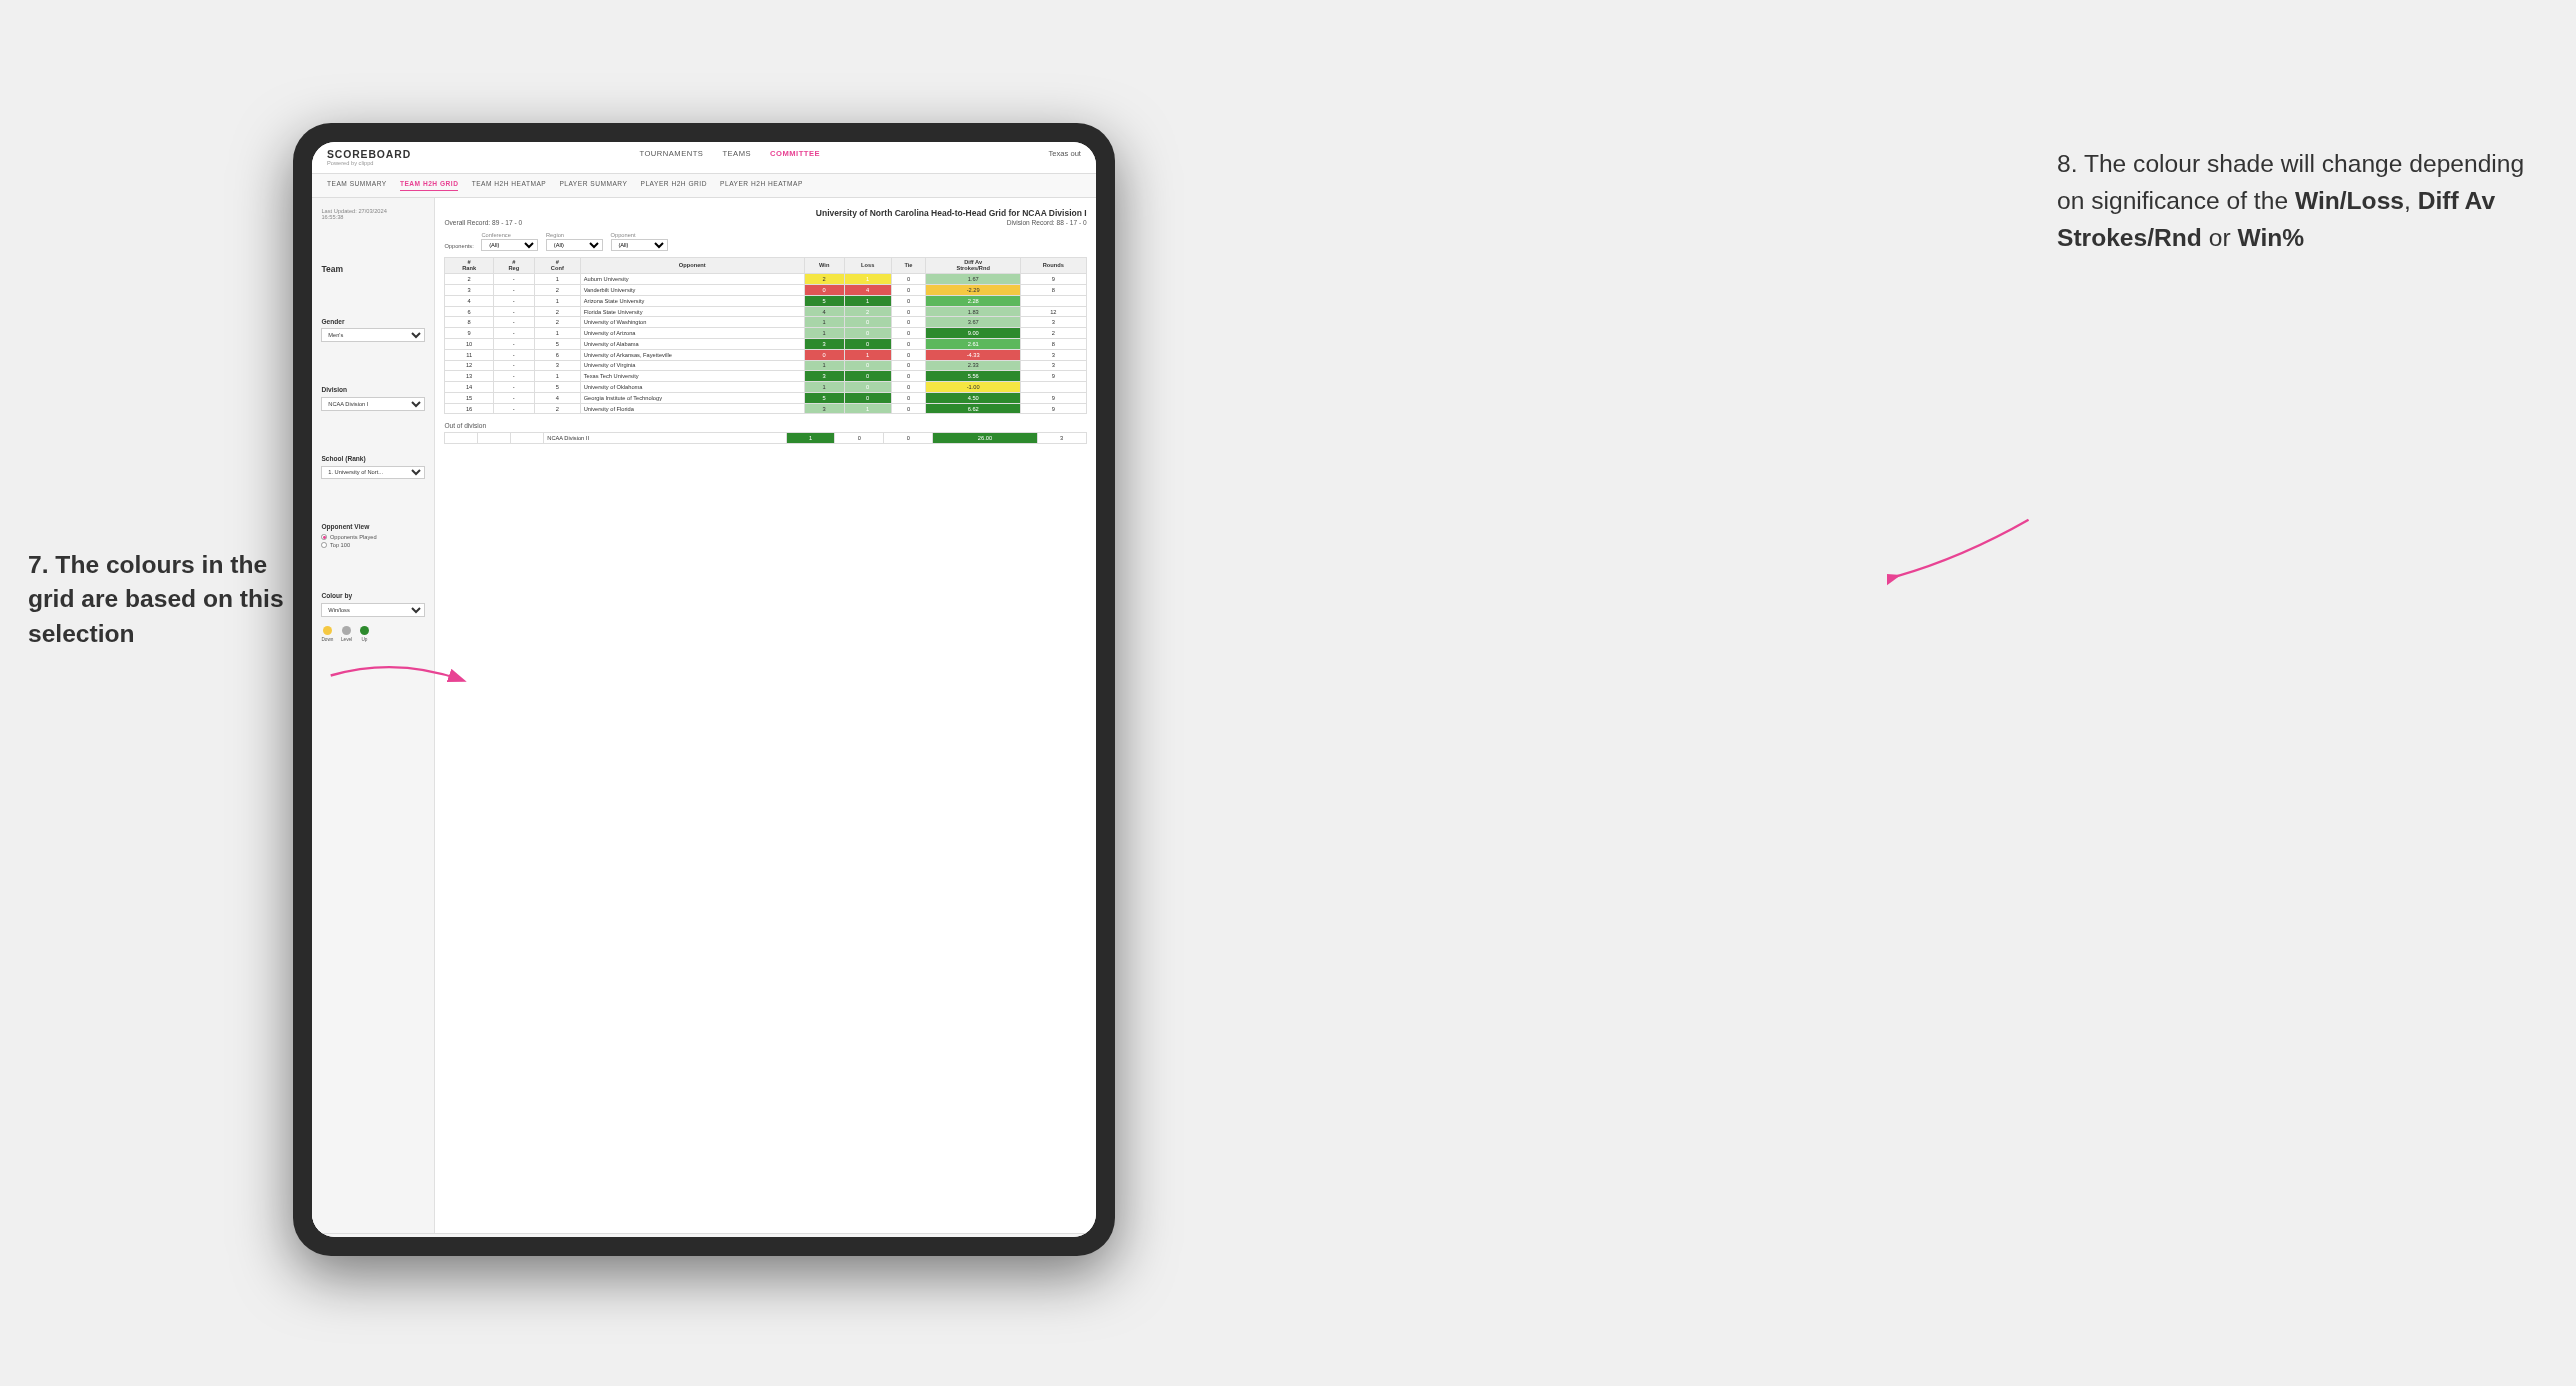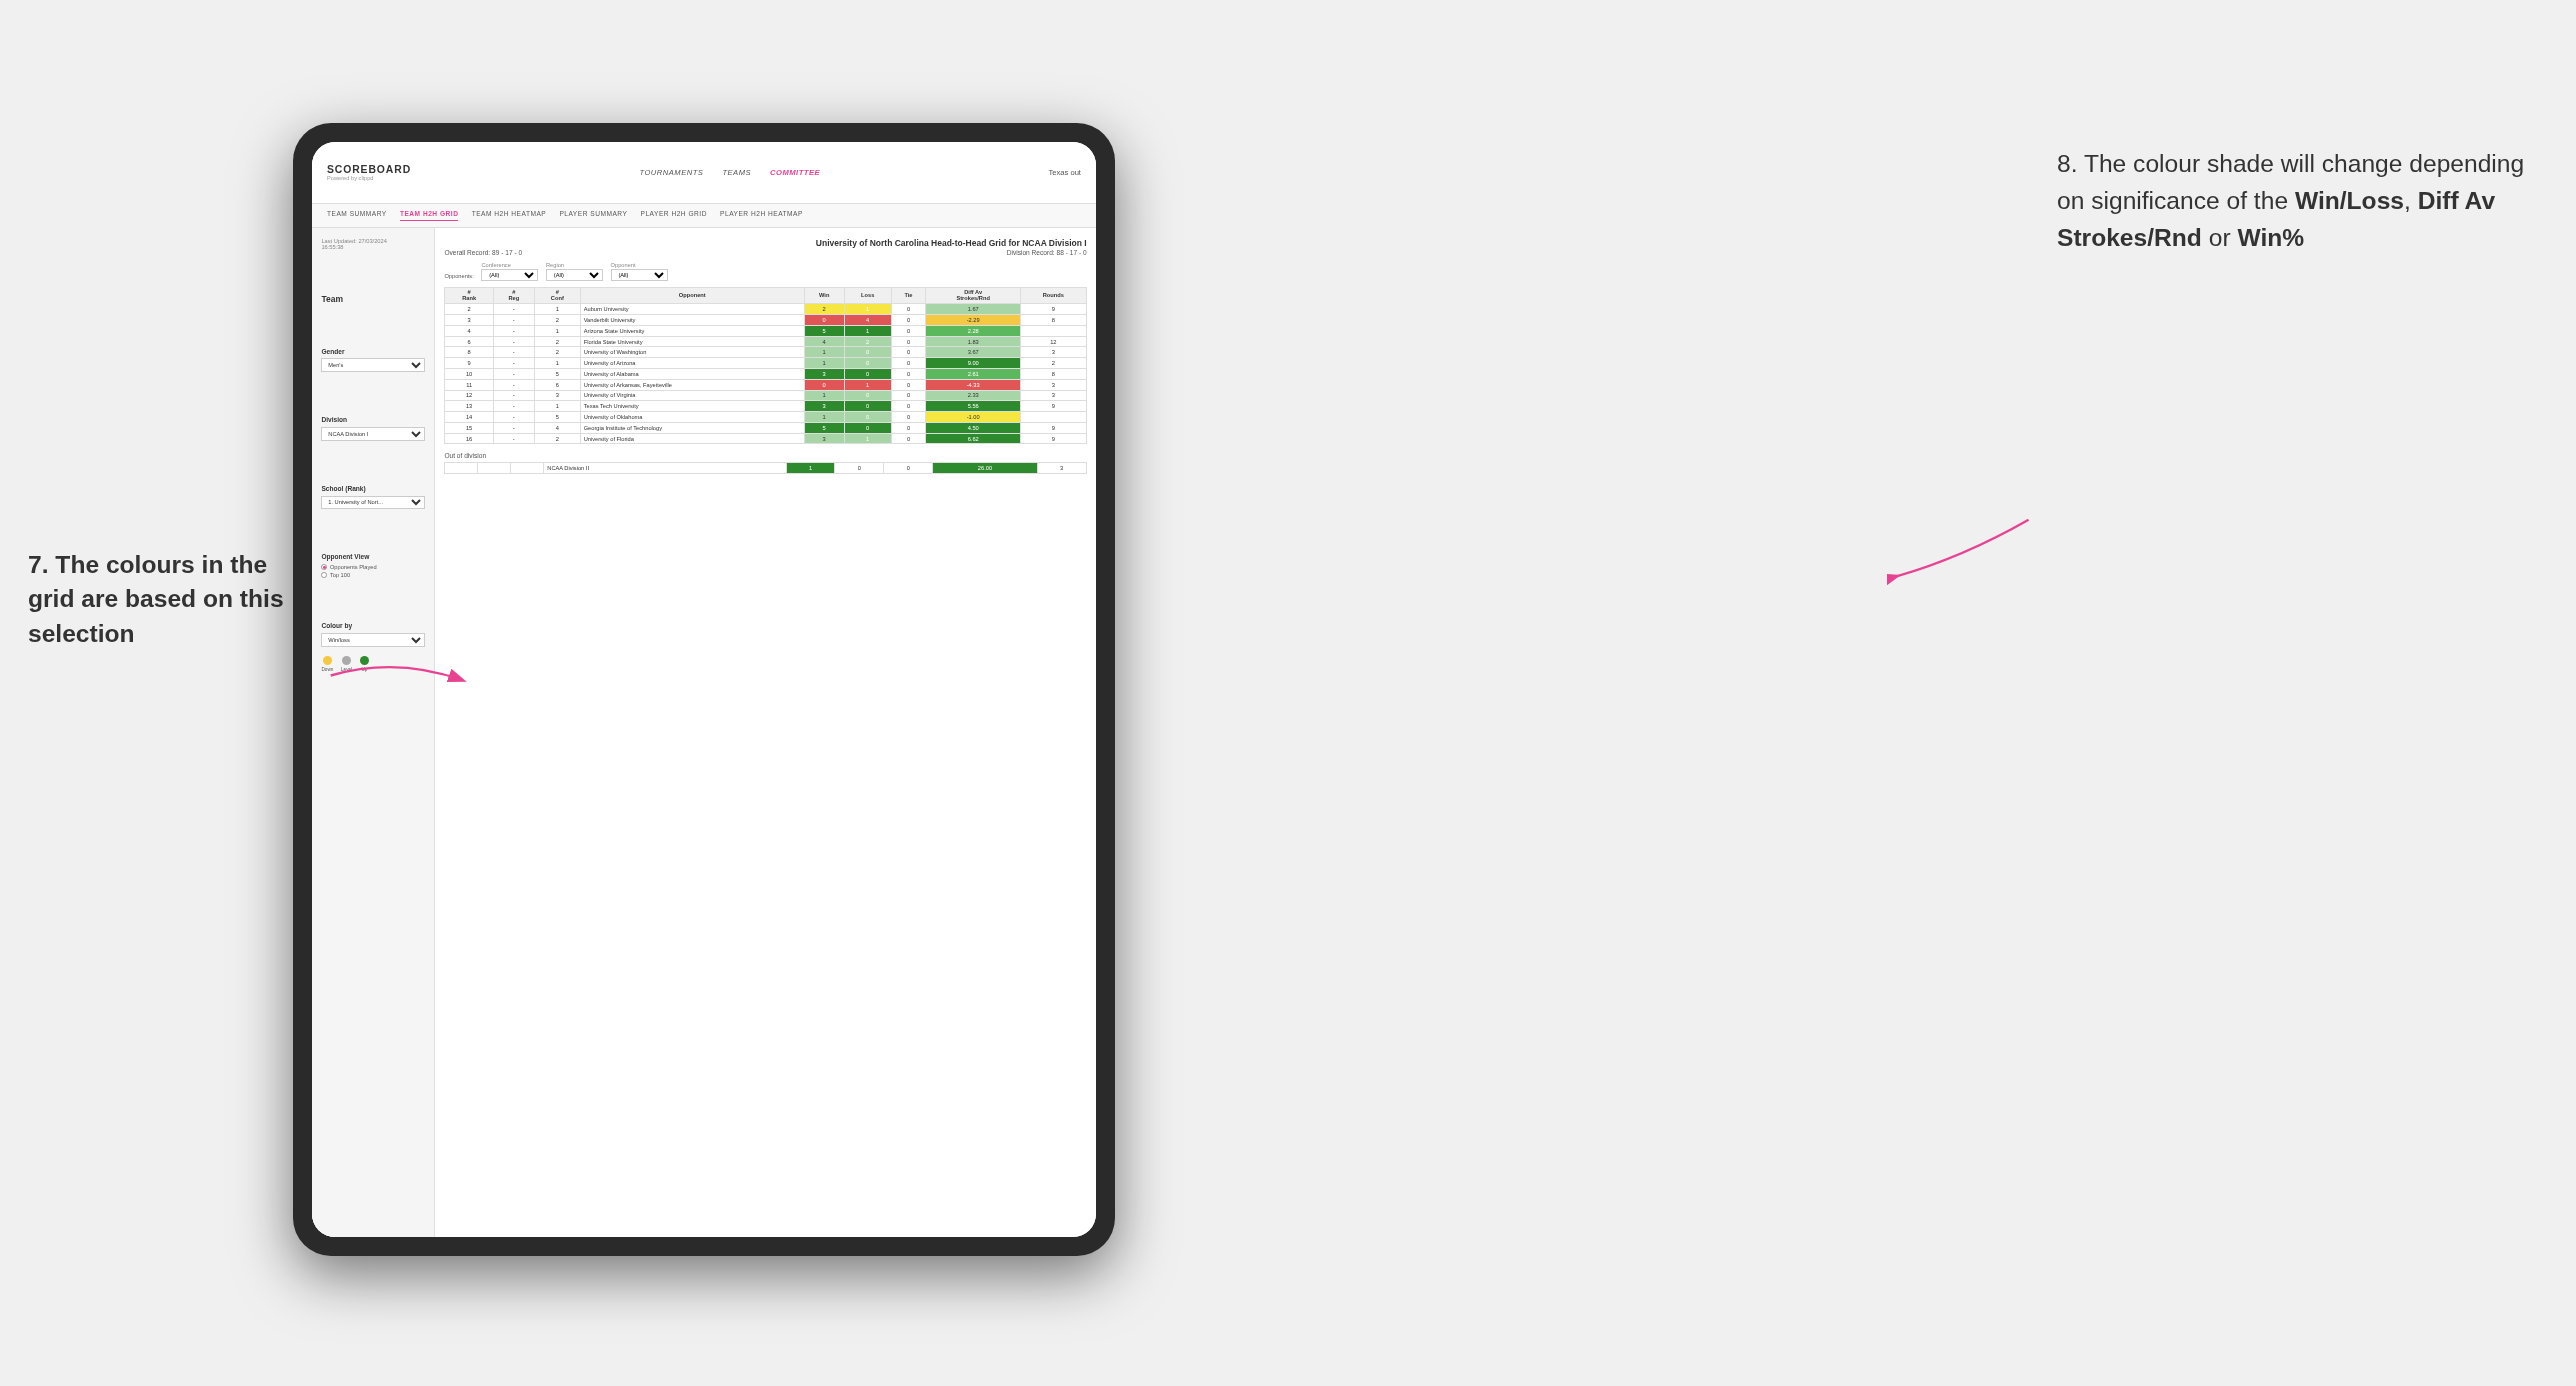--- a/index.html
+++ b/index.html
@@ -31,23 +31,23 @@
       bottom: 19px;
       background: #fff;
       border-radius: 23px;
       overflow: hidden;
     }
 
     
     .app-header {
       background: #fff;
       border-bottom: 0.9px solid #ddd;
-      padding: 22px 15px;
-      display: flex;
-      align-items: center;
+      padding: 7px 15px;
+      display: flex;
+      align-items: flex-start;
       justify-content: space-between;
     }
     .logo-area {
       display: flex;
       align-items: center;
     }
     .logo-text {
       font-size: 10.4px;
       font-weight: 900;
       color: #333;
@@ -61,21 +61,20 @@
     .nav-tabs {
       display: flex;
       gap: 19px;
     }
     .nav-tab {
       font-size: 7.6px;
       color: #555;
       cursor: pointer;
       text-transform: uppercase;
       letter-spacing: 0.5px;
-      font-style: italic;
     }
     .nav-tab.active {
       color: #e84393;
       font-weight: bold;
     }
     .sign-out {
       font-size: 7.6px;
       color: #555;
       cursor: pointer;
     }

